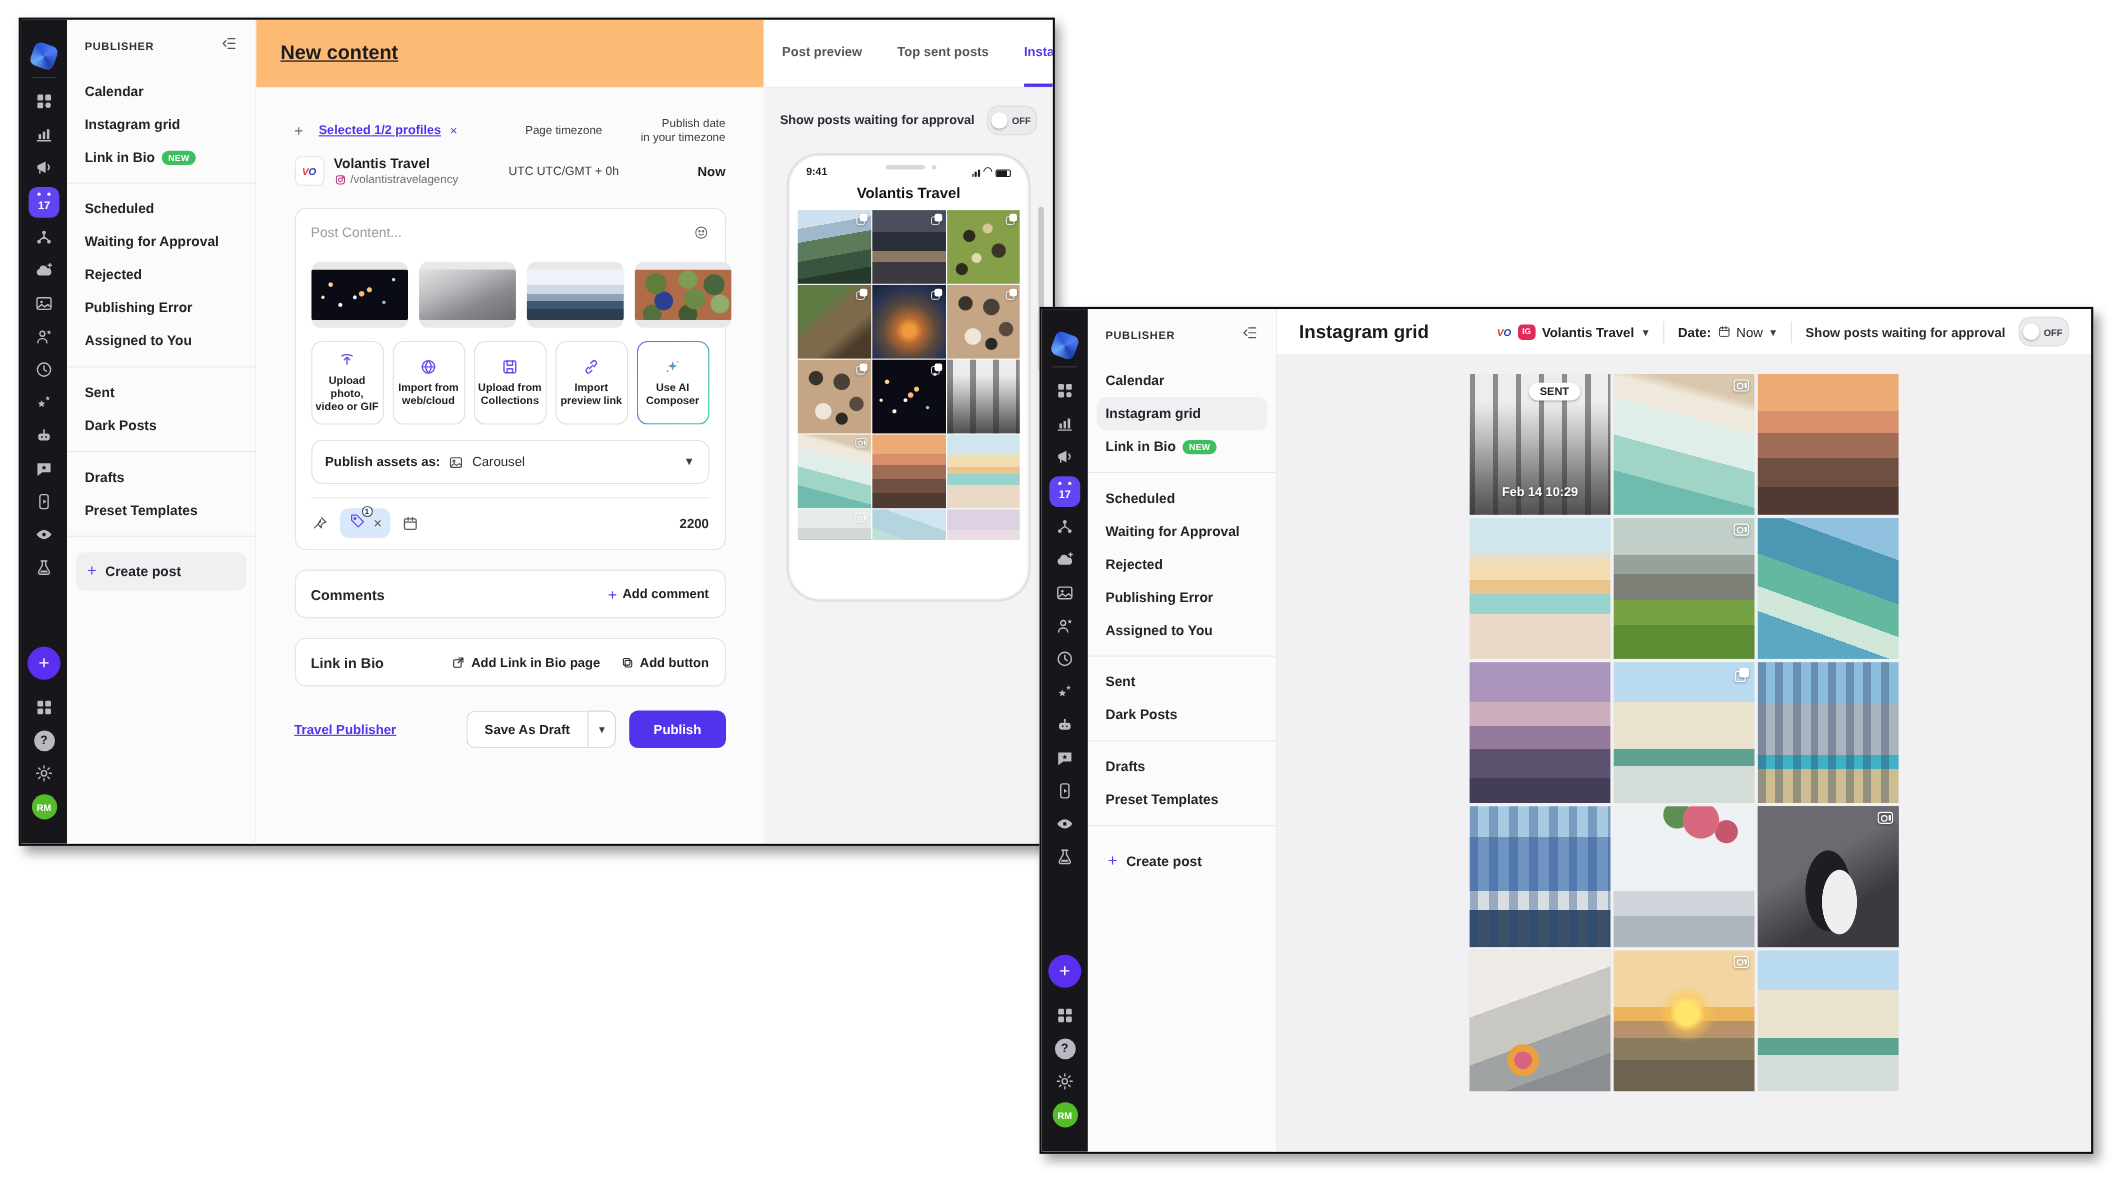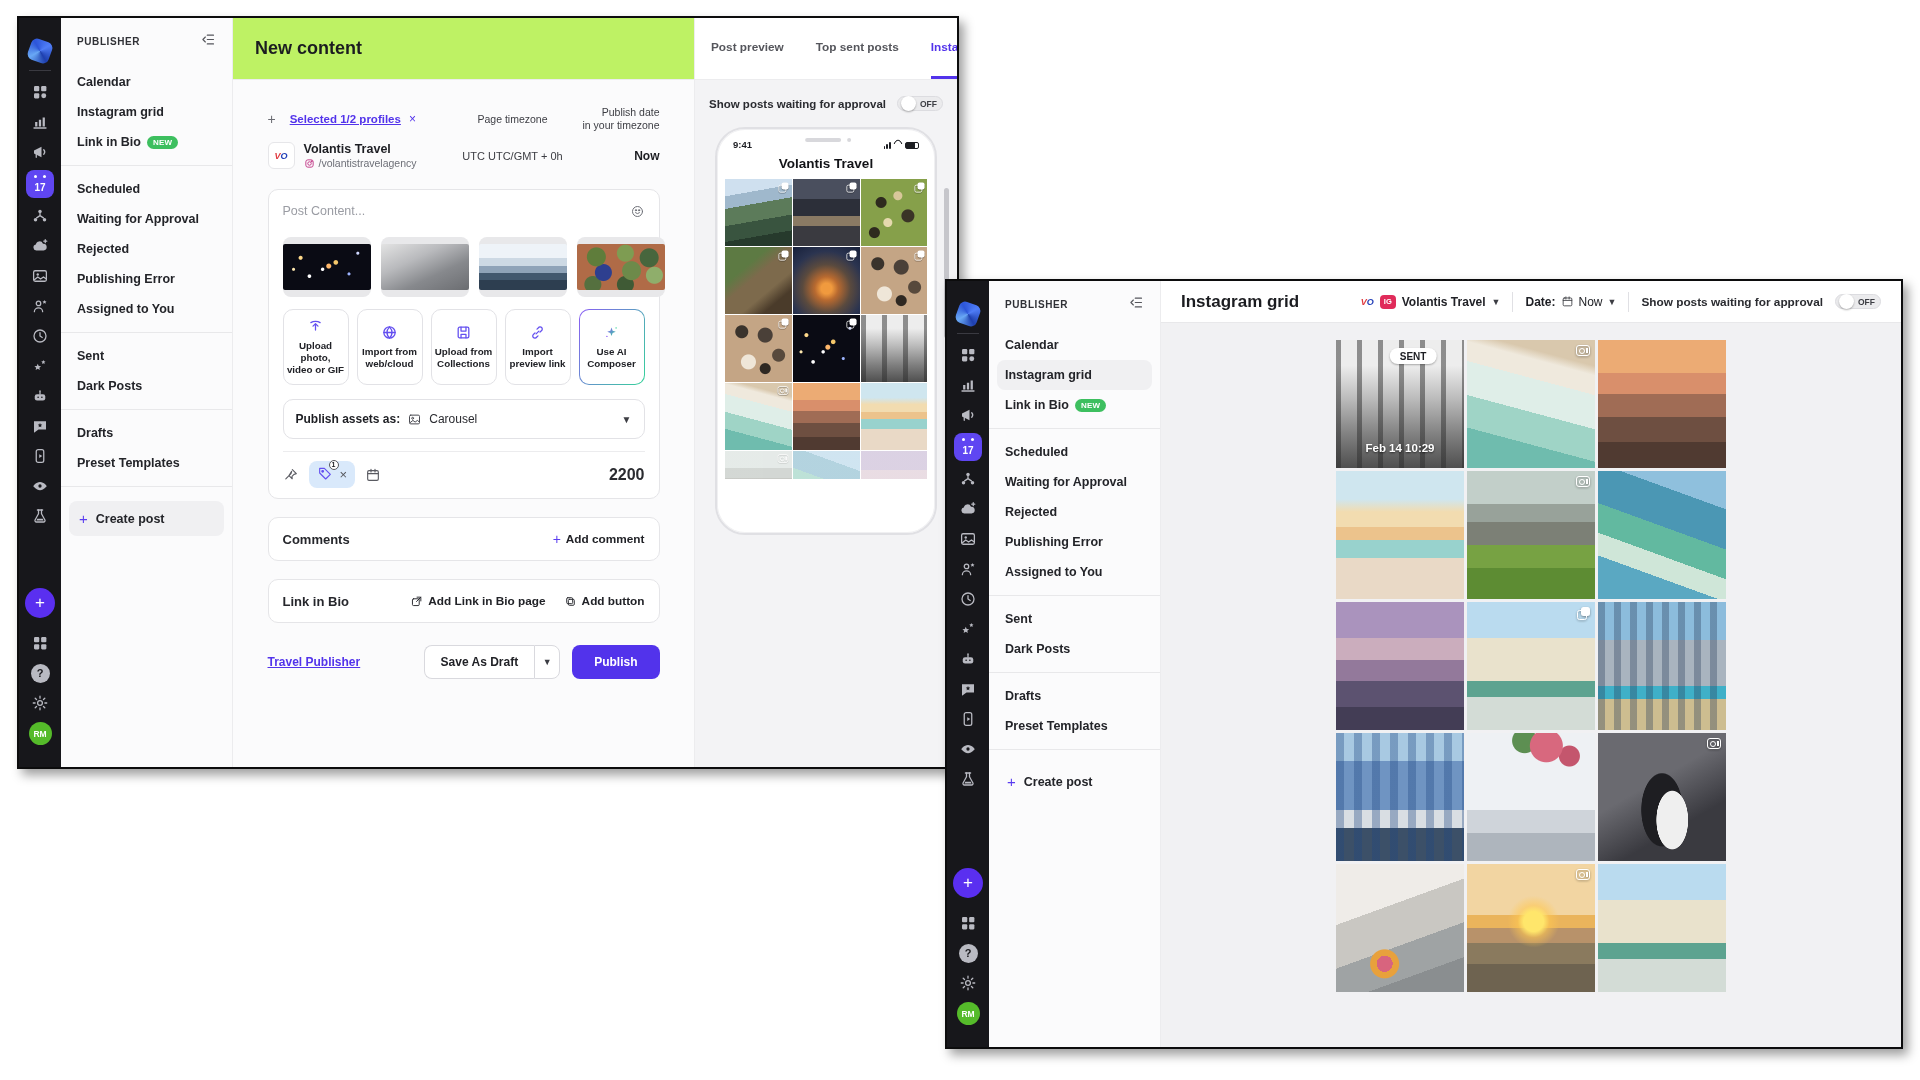--- a/index.html
+++ b/index.html
@@ -32,21 +32,21 @@
   .sb-item.active{background:#f0f0f2;border-radius:8px;margin:0 8px;padding:8px 8px;}
   .sb-div{height:1px;background:#e8e8ea;margin:8px 0;}
   .badge-new{background:#3dbf5f;color:#fff;font-size:8px;font-weight:700;padding:2px 6px;border-radius:8px;letter-spacing:.3px;}
   .create-row{display:flex;align-items:center;gap:8px;font-size:12.5px;font-weight:700;color:#232429;margin:6px 8px;padding:9px 10px;border-radius:8px;cursor:pointer;}
   .create-row.hl{background:#f0f0f2;}
   .create-row .pp{color:#5a3df0;font-size:15px;font-weight:400;}
 
   
   .main1{flex:1;display:flex;min-width:0;}
   .comp-col{flex:1;display:flex;flex-direction:column;min-width:0;border-right:1px solid #ececee;}
-  .comp-head{height:62px;border-bottom:1px solid #ececee;display:flex;align-items:center;padding:0 22px;background:#bef264;flex:0 0 62px;}
+  .comp-head{height:62px;border-bottom:1px solid #ececee;display:flex;align-items:center;padding:0 22px;background:#fdba74;flex:0 0 62px;text-decoration:underline;}
   .comp-head h1{font-size:18px;font-weight:700;color:#1b1c20;}
   .comp-scroll{flex:1;background:#fbfbfc;padding:26px 0;overflow:hidden;}
   .comp-inner{width:392px;margin:0 auto;}
   .prof-bar{display:flex;align-items:center;font-size:11.5px;color:#44454b;margin-bottom:10px;}
   .prof-bar .plus{color:#6a6b72;font-size:14px;margin-right:14px;cursor:pointer;}
   .sel-link{color:#5233eb;font-weight:700;text-decoration:underline;cursor:pointer;}
   .sel-x{color:#5233eb;margin-left:8px;cursor:pointer;font-size:12px;}
   .prof-bar .col-tz{margin-left:auto;width:110px;text-align:center;font-size:10.5px;color:#3c3d43;}
   .prof-bar .col-pd{width:92px;text-align:right;font-size:10.5px;color:#3c3d43;line-height:1.25;}
   .prof-row{display:flex;align-items:center;margin-bottom:20px;}
@@ -80,42 +80,42 @@
   .note-bar svg{width:13px;height:13px;stroke:#4a4b52;fill:none;stroke-width:1.6;flex:0 0 13px;stroke-linecap:round;}
   .note-bar .tx{font-size:10.8px;color:#3f4046;}
   .note-bar .lnk{font-size:10.8px;font-weight:700;color:#5233eb;text-decoration:underline;margin-left:auto;white-space:nowrap;cursor:pointer;}
   .pc-toolbar{border-top:1px solid #ececee;display:flex;align-items:center;gap:10px;padding-top:9px;}
   .pc-toolbar svg{width:16px;height:16px;stroke:#5a5b62;fill:none;stroke-width:1.7;stroke-linecap:round;stroke-linejoin:round;cursor:pointer;}
   .tag-chip{background:#d9e9fb;border-radius:8px;height:27px;display:flex;align-items:center;gap:7px;padding:0 8px;cursor:pointer;}
   .tag-chip svg{stroke:#6450f0;}
   .tag-wrap{position:relative;}
   .tag-cnt{position:absolute;top:-5px;right:-6px;background:#fff;border:1px solid #55565c;border-radius:50%;width:10px;height:10px;font-size:7px;font-weight:700;color:#212227;display:flex;align-items:center;justify-content:center;}
   .tag-chip .x{color:#55565c;font-size:13px;}
-  .char-count{margin-left:auto;font-size:16px;font-weight:700;color:#2a2b30;}
+  .char-count{margin-left:auto;font-size:12px;font-weight:700;color:#2a2b30;}
   .row-card{margin-top:18px;display:flex;align-items:center;padding:0 14px;height:44px;}
   .row-card .ttl{font-size:13px;font-weight:600;color:#26272c;}
   .row-act{display:flex;align-items:center;gap:5px;font-size:11.8px;font-weight:700;color:#212227;cursor:pointer;}
   .row-act .pp{color:#5a3df0;font-size:14px;font-weight:400;}
   .row-act svg{width:13px;height:13px;stroke:#2b2c31;fill:none;stroke-width:1.8;stroke-linecap:round;stroke-linejoin:round;}
   .footer-row{display:flex;align-items:center;margin-top:22px;}
   .clear-link{font-size:12px;font-weight:700;color:#5233eb;text-decoration:underline;cursor:pointer;}
   .draft-btn{margin-left:auto;display:flex;height:34px;cursor:pointer;}
   .draft-main{border:1px solid #d9d9de;border-right:none;border-radius:8px 0 0 8px;background:#fff;display:flex;align-items:center;padding:0 16px;font-size:12px;font-weight:700;color:#212227;}
   .draft-caret{border:1px solid #d9d9de;border-radius:0 8px 8px 0;width:26px;display:flex;align-items:center;justify-content:center;font-size:9px;color:#3c3d43;background:#fff;}
   .publish-btn{margin-left:12px;background:#5233eb;color:#fff;font-size:12px;font-weight:700;border:none;border-radius:8px;height:34px;padding:0 22px;cursor:pointer;}
 
   
   .prev-panel{width:262px;flex:0 0 262px;display:flex;flex-direction:column;position:relative;}
   .tabs{height:62px;flex:0 0 62px;border-bottom:1px solid #ececee;display:flex;align-items:stretch;gap:32px;padding:0 16px;background:#fff;}
   .tab{display:flex;align-items:center;font-size:11.8px;font-weight:600;color:#55565c;cursor:pointer;border-bottom:3px solid transparent;white-space:nowrap;}
   .tab.active{color:#5233eb;font-weight:700;border-bottom-color:#5233eb;}
   .prev-body{flex:1;background:#f3f3f5;padding:16px 14px;}
   .toggle-row{display:flex;align-items:center;justify-content:space-between;margin-bottom:16px;}
   .toggle-row .lb{font-size:11.5px;font-weight:600;color:#2a2b30;}
-  .toggle{width:46px;height:15px;border-radius:11px;background:#ebebed;border:1px solid #dcdce0;display:flex;align-items:center;gap:4px;padding:0 3px;cursor:pointer;flex:0 0 46px;}
+  .toggle{width:46px;height:27px;border-radius:11px;background:#ebebed;border:1px solid #dcdce0;display:flex;align-items:center;gap:4px;padding:0 3px;cursor:pointer;flex:0 0 46px;}
   .knob{width:15px;height:15px;background:#fff;border-radius:50%;box-shadow:0 1px 2px rgba(0,0,0,.3);}
   .tg-tx{font-size:8.5px;font-weight:700;color:#3c3d43;}
   .phone{width:222px;margin:4px auto 0;background:#fff;border:2px solid #e0e0e4;border-radius:30px;height:408px;padding:6px 8px;box-shadow:0 0 0 1px #f0f0f2 inset;position:relative;overflow:hidden;}
   .ph-notch{position:absolute;top:9px;left:50%;transform:translateX(-58%);width:36px;height:4px;border-radius:2px;background:#d8d8dc;}
   .ph-notch::after{content:"";position:absolute;right:-10px;top:0;width:4px;height:4px;border-radius:50%;background:#d8d8dc;}
   .ph-status{display:flex;align-items:center;justify-content:space-between;padding:4px 8px 0;}
   .ph-time{font-size:9.5px;font-weight:700;color:#1d1e23;}
   .ph-icons{display:flex;align-items:flex-end;gap:3px;}
   .sig{display:flex;align-items:flex-end;gap:1px;}
   .sig i{width:1.8px;background:#1d1e23;display:block;border-radius:1px;}

